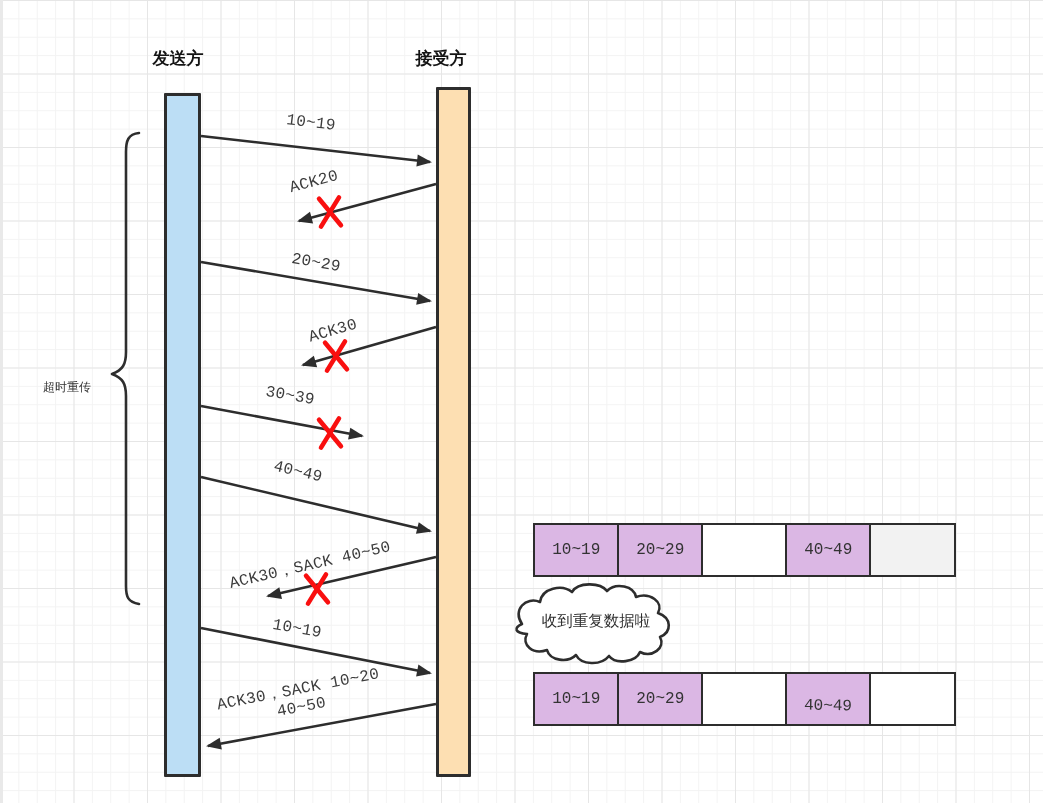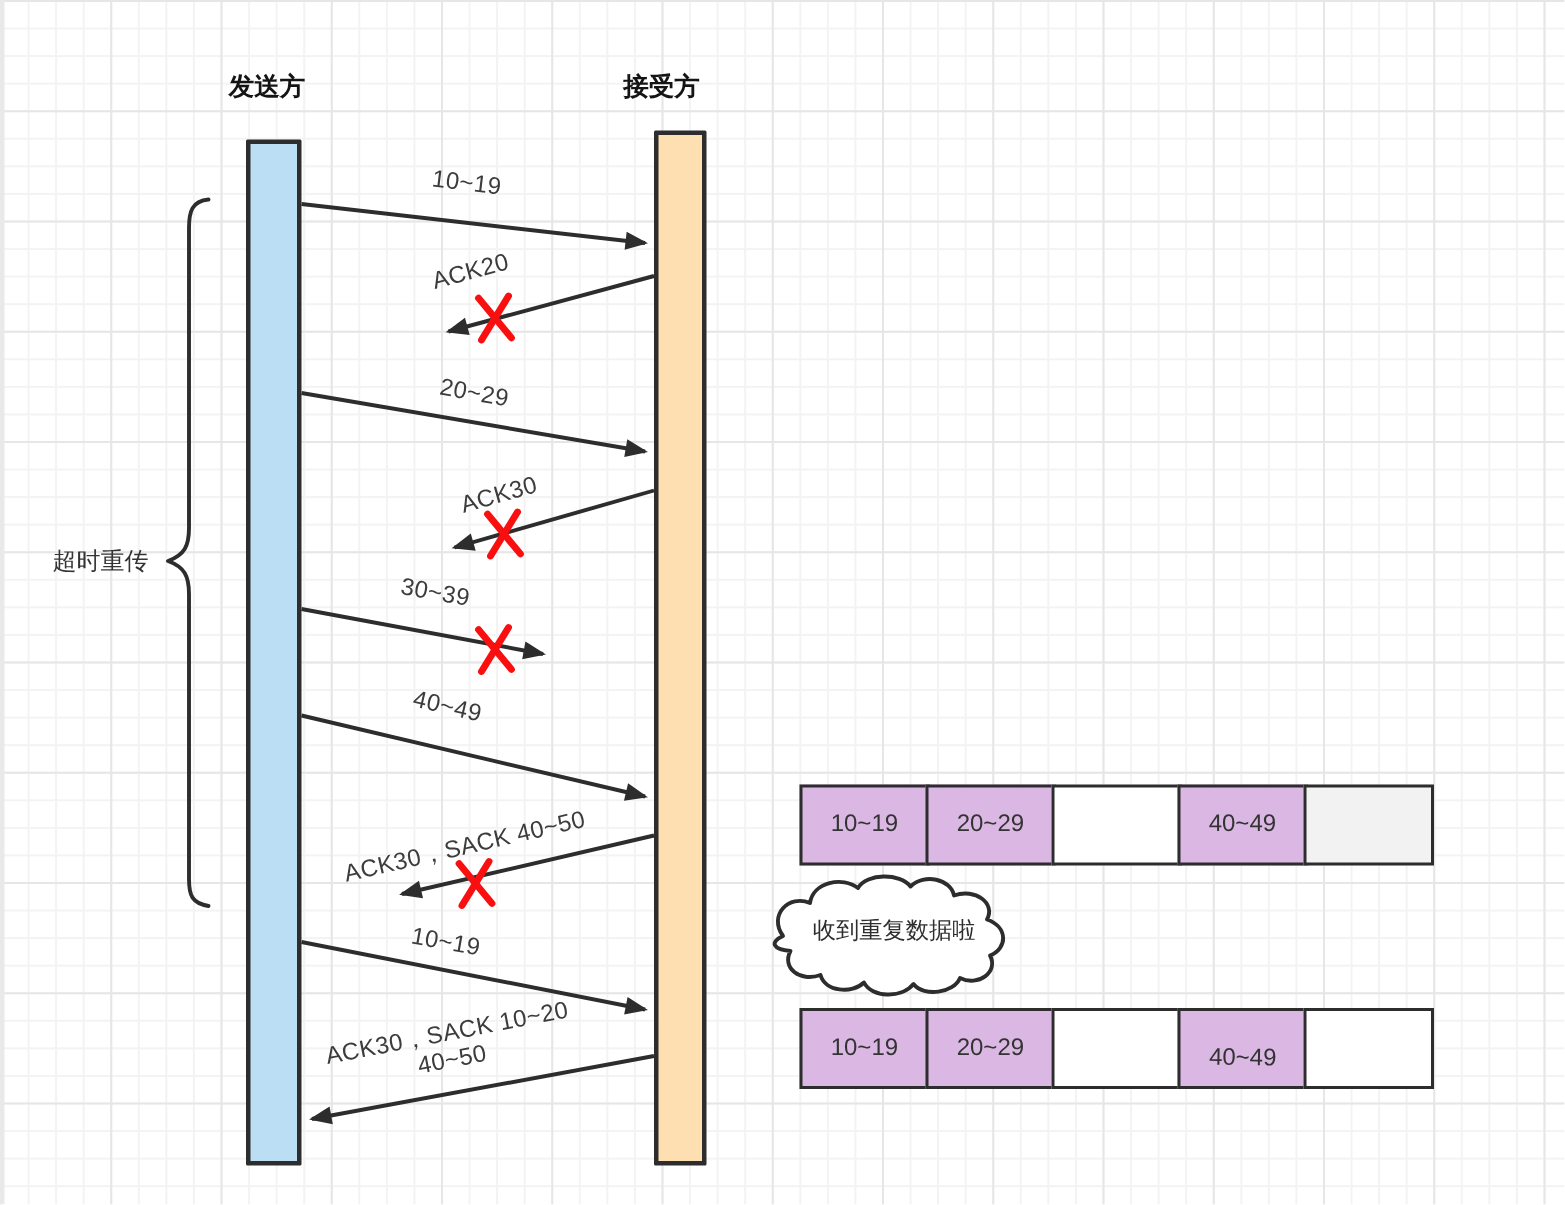--- a/index.html
+++ b/index.html
@@ -11,20 +11,21 @@
     width: 1043px;
     height: 803px;
     overflow: hidden;
     background-color: #ffffff;
     background-image:
       linear-gradient(#e6e6e6 1px, transparent 1px),
       linear-gradient(90deg, #e6e6e6 1px, transparent 1px),
       linear-gradient(#f3f3f3 1px, transparent 1px),
       linear-gradient(90deg, #f3f3f3 1px, transparent 1px);
     background-size: 73.5px 73.5px, 73.5px 73.5px, 18.375px 18.375px, 18.375px 18.375px;
+    font-family: Liberation Mono, monospace;
   }
   .left-edge {
     position: absolute; left: 0; top: 0; width: 3px; height: 803px;
     background: #e9e9e9;
   }
 
   
   .bar {
     position: absolute;
     border: 3px solid #2d2d2d;
@@ -54,23 +55,23 @@
     color: #3c3c3c;
     white-space: nowrap;
     transform-origin: center center;
     letter-spacing: 0.3px;
   }
   .msg-label--center { text-align: center; line-height: 1.15; }
 
   
   .brace-label {
     position: absolute;
-    left: 67px; top: 375px;
+    left: 67px; top: 387px;
     transform: translate(-50%, -50%);
-    font-size: 16px;
+    font-size: 12px;
     color: #333;
     white-space: nowrap;
   }
 
   
   .cloud-text {
     position: absolute;
     left: 596px; top: 621px;
     transform: translate(-50%, -50%);
     font-size: 15.5px;

